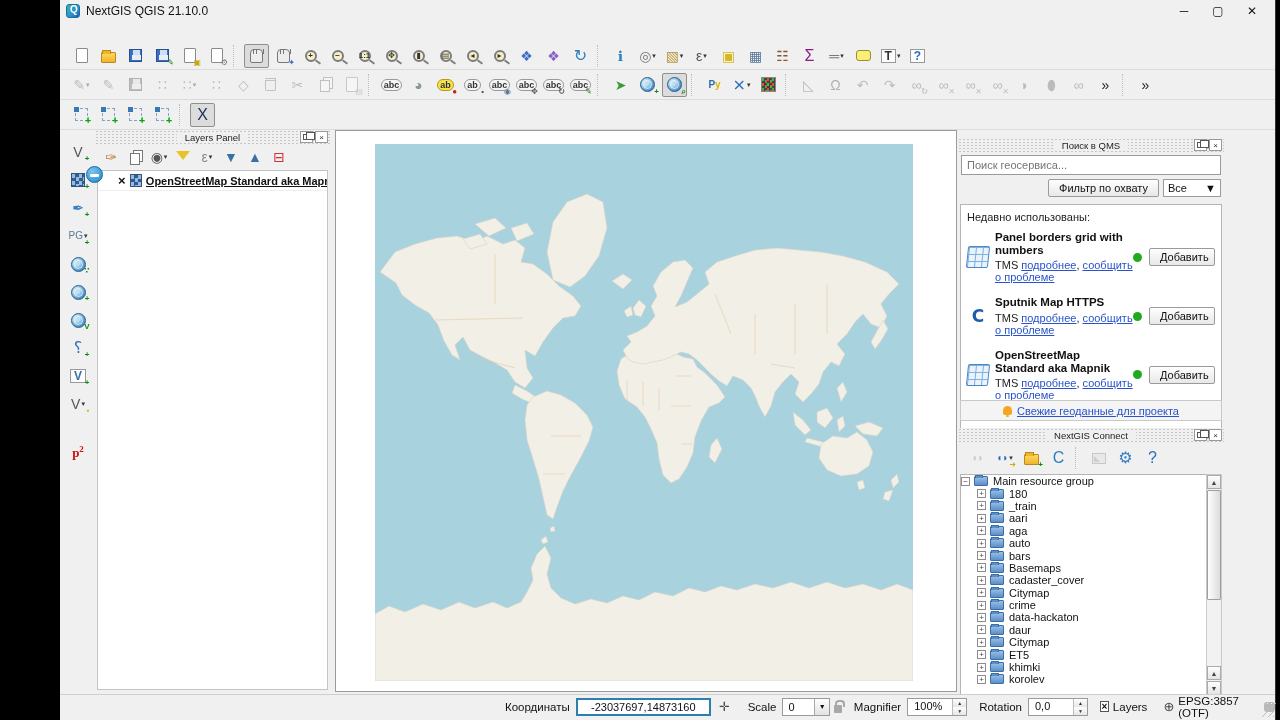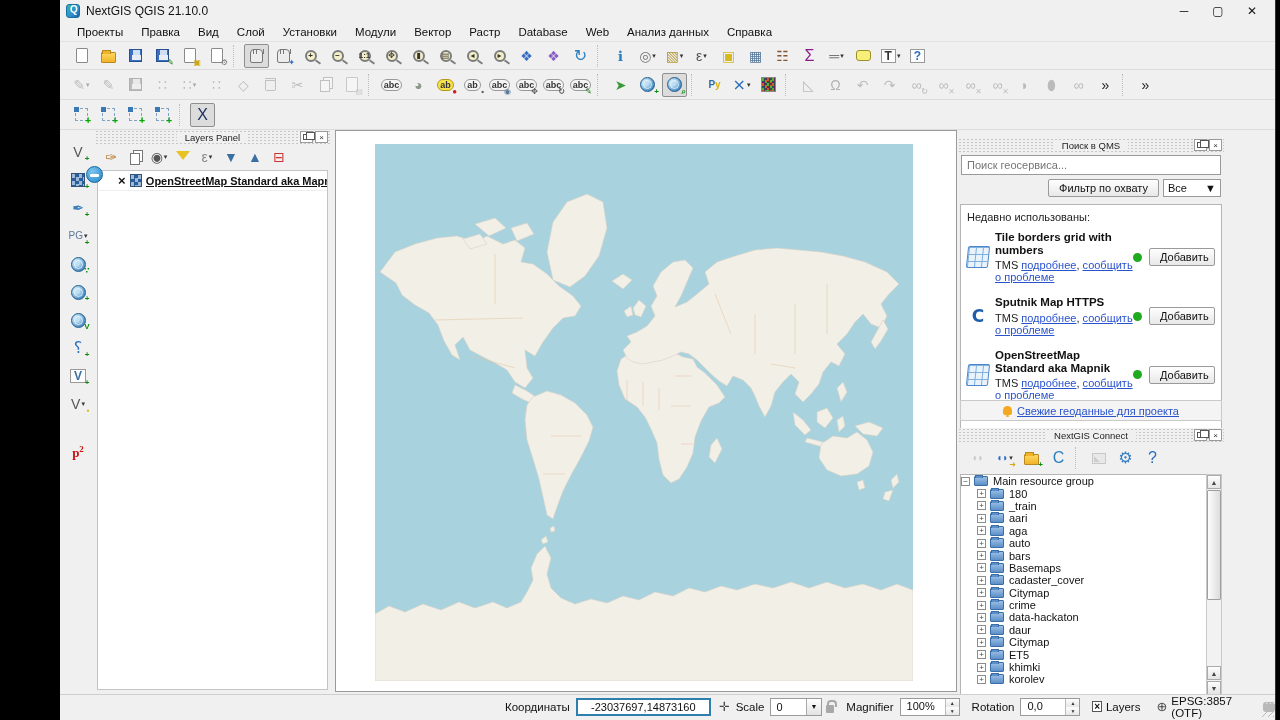--- a/index.html
+++ b/index.html
@@ -211,34 +211,20 @@
   <div id="titlebar">
     <span id="app-icon"></span>
     <span id="win-title">NextGIS QGIS 21.10.0</span>
     <div id="win-btns">
       <span class="win-btn">─</span>
       <span class="win-btn">▢</span>
       <span class="win-btn">✕</span>
     </div>
   </div>
 
-  <div id="menubar">
-      <span class="menu-item">Проекты</span>
-      <span class="menu-item">Правка</span>
-      <span class="menu-item">Вид</span>
-      <span class="menu-item">Слой</span>
-      <span class="menu-item">Установки</span>
-      <span class="menu-item">Модули</span>
-      <span class="menu-item">Вектор</span>
-      <span class="menu-item">Растр</span>
-      <span class="menu-item">Database</span>
-      <span class="menu-item">Web</span>
-      <span class="menu-item">Анализ данных</span>
-      <span class="menu-item">Справка</span>
-    </div>
 
   <div class="tb" id="tb1">
       <span class="btn">
         <span class="i-page"></span>
       </span>
       <span class="btn">
         <span class="i-folder"></span>
       </span>
       <span class="btn">
         <span class="i-floppy"></span>
@@ -640,21 +626,21 @@
           </div>
         </div>
         <div id="qms-list">
           <div id="qms-recent">Недавно использованы:</div>
           <div id="qms-services">
               <div class="svc">
                 <span class="svc-ico">
                   <span class="tilemap"></span>
                 </span>
                 <div class="svc-txt">
-                  <div class="svc-title">Tile borders grid with numbers</div>
+                  <div class="svc-title">Panel borders grid with numbers</div>
                   <div class="svc-sub">TMS <a>подробнее</a>, <a>сообщить о проблеме</a></div>
                 </div>
                 <div class="svc-right">
                   <span class="dot" style="background: rgb(31, 170, 31);"></span>
                   <button class="pushbtn addbtn">Добавить</button>
                 </div>
               </div>
               <div class="svc">
                 <span class="svc-ico">
                   <span class="sputnik">C</span>
@@ -836,21 +822,21 @@
           <span class="sc-btn" style="bottom:0">▼</span>
         </div>
       </div>
     </div>
   </div>
 
   <div id="statusbar">
     <span class="lbl" style="margin-left:445px">Координаты</span>
     <input id="coord-input" value="-23037697,14873160" style="">
     <span class="crs-ico" style="margin-left:8px">✛</span>
-    <span class="lbl" style="margin-left:2px">Scale</span>
+    <span class="lbl" style="margin-left:14px">Scale</span>
     <div id="scale-combo">
       <span class="val">0</span>
       <span class="da">▼</span>
     </div>
     <span class="lock"></span>
     <span class="lbl" style="margin-left:8px">Magnifier</span>
     <div class="spin">
       <span class="val">100%</span>
       <span class="arr">
           <span>▲</span>

